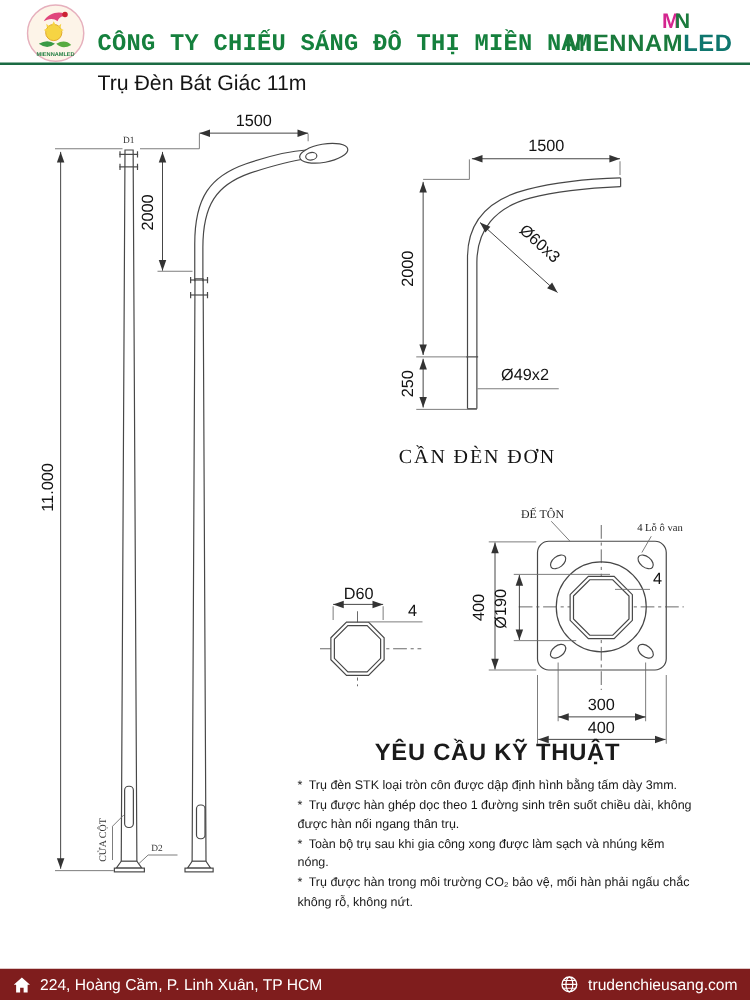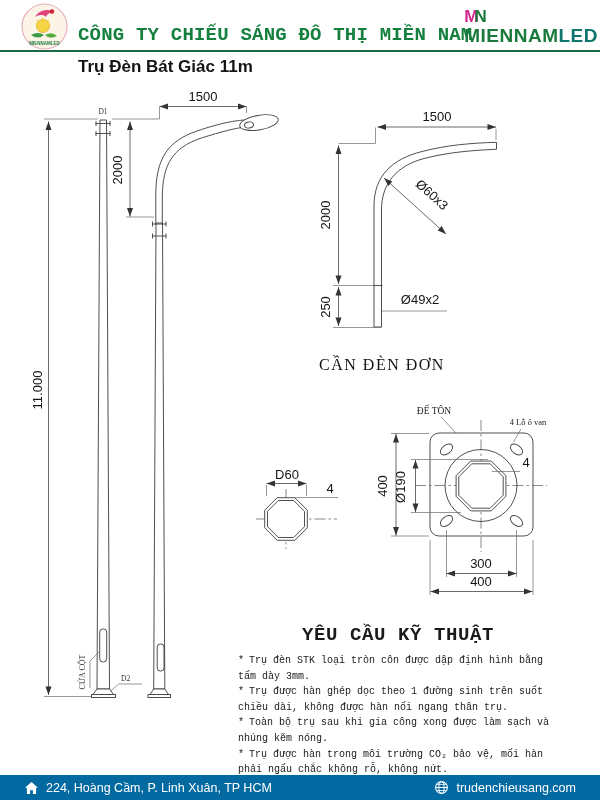--- a/index.html
+++ b/index.html
@@ -5,53 +5,53 @@
   *{margin:0;padding:0;box-sizing:border-box}
   html,body{width:600px;height:800px}
   body{font-family:"Liberation Sans","DejaVu Sans",sans-serif;background:#fff}
   .page{position:relative;width:600px;height:800px;background:#fff;overflow:hidden}
 
   
   .hdr{position:absolute;top:0;left:0;width:600px;height:52px;border-bottom:2px solid #1a6b43;background:#fff}
   .seal{position:absolute;left:21px;top:3px;width:47px;height:47px}
   .company{position:absolute;left:78px;top:24px;font-family:Liberation Mono, monospace;
            font-weight:bold;font-size:19px;color:#15803d;letter-spacing:.2px;white-space:nowrap}
-  .brand{position:absolute;right:2px;top:8px;line-height:1}
+  .brand{position:absolute;right:14px;top:8px;text-align:right;line-height:1}
   .mono{font-size:17px;font-weight:bold;letter-spacing:-4px;padding-right:38px}
   .mono .m{color:#d4258f}
   .mono .n{color:#1a7a3c}
   .bname{font-size:19px;font-weight:bold;margin-top:1px;letter-spacing:.5px}
   .bname .g{color:#1a7a3c}
   .bname .p{color:#0f766e}
 
-  .ptitle{position:absolute;left:78px;top:57px;font-size:17px;font-weight:bold;color:#141414}
+  .ptitle{position:absolute;left:78px;top:57px;font-size:17px;font-weight:normal;color:#141414}
 
   
   svg.draw{position:absolute;left:0;top:0;width:600px;height:800px}
   .ln{stroke:#474747;stroke-width:.95;fill:none}
   .lnw{stroke:#474747;stroke-width:.95;fill:#fff}
   .dim{stroke:#3a3a3a;stroke-width:.75;fill:none}
   .ext{stroke:#6a6a6a;stroke-width:.7;fill:none}
   .cl{stroke:#555;stroke-width:.7;fill:none;stroke-dasharray:11 3 2.5 3}
   text{fill:#141414}
   .num{font-family:"Liberation Sans","DejaVu Sans",sans-serif;font-size:13px}
   .tiny{font-family:"Liberation Serif","DejaVu Serif",serif;font-size:7.5px;fill:#333}
   .slbl{font-family:"Liberation Serif","DejaVu Serif",serif;font-size:9.5px;fill:#222}
   .slbl2{font-family:"Liberation Serif","DejaVu Serif",serif;font-size:8.5px;fill:#222}
   .cap{font-family:"Liberation Serif","DejaVu Serif",serif;font-size:16px;letter-spacing:1.5px}
 
   
-  .specs{position:absolute;left:238px;top:624px;width:320px;font-family:Liberation Mono, monospace;color:#1a1a1a}
+  .specs{position:absolute;left:238px;top:592px;width:320px;font-family:Liberation Sans, sans-serif;color:#1a1a1a}
   .specs h2{font-size:19px;font-weight:600;text-align:center;letter-spacing:.6px;margin-bottom:7px}
   .spec-item{font-size:10px;line-height:15.6px}
   .spec-item .mark{margin-right:5px}
 
   
-  .ftr{position:absolute;left:0;top:775px;width:600px;height:25px;background:#0369a1;color:#fff;
-       display:flex;align-items:center;justify-content:space-between;padding:0 24px;font-size:12.5px}
+  .ftr{position:absolute;left:0;top:775px;width:600px;height:25px;background:#7f1d1d;color:#fff;
+       display:flex;align-items:center;justify-content:space-between;padding:0 10px;font-size:12.5px}
   .fgroup{display:flex;align-items:center;gap:7px}
   .fgroup svg{display:block}
 </style>
 </head>
 <body>
 
 <div class="page">
 
   <div class="hdr">
     <svg class="seal" viewBox="0 0 47 47">

